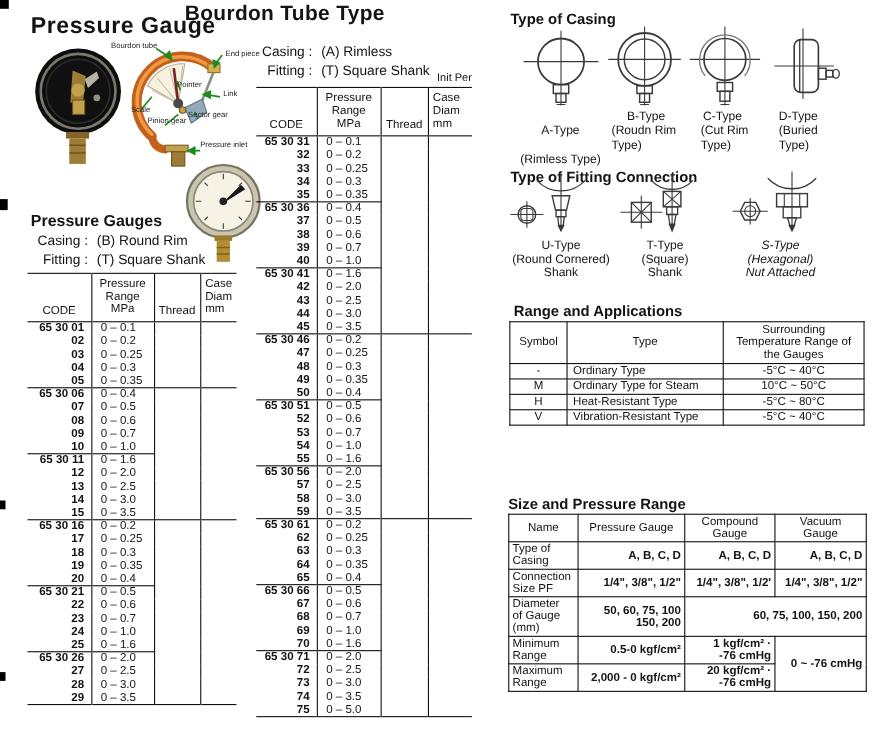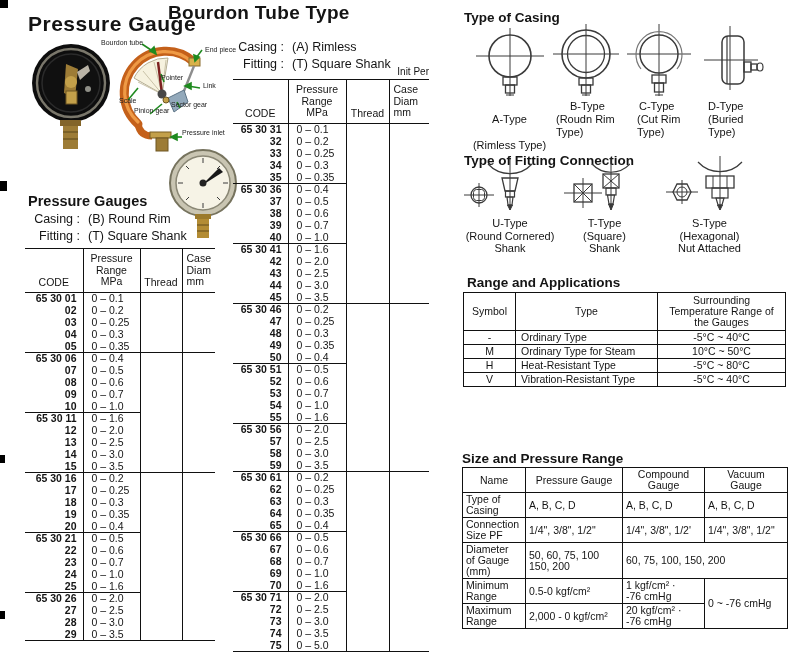--- a/index.html
+++ b/index.html
@@ -43,21 +43,21 @@
   table.grid th, table.grid td {
     border:1.2px solid #111; font-size:10.5px; line-height:11px;
     padding:1px 3px; font-weight:normal; }
   table.grid th { text-align:center; vertical-align:middle; }
   #apps-table td.sym { text-align:center; }
   #apps-table td.typ { text-align:left; padding-left:5px; }
   #apps-table td.tmp { text-align:center;margin-top:12px; }
   #apps-table thead th { height:38px; }
   #size-table th { height:24px; font-size:10.5px; }
   #size-table td.slabel { text-align:left; vertical-align:middle; }
-  #size-table td.sval { text-align:left; vertical-align:middle; }
+  #size-table td.sval { text-align:right; vertical-align:middle;font-weight:bold; }
 </style>
 </head>
 <body>
 
 <div class="abs scan-mark" style="left:0;top:0;width:8px;height:8px;"></div>
 <div class="abs scan-mark" style="left:0;top:181px;width:7px;height:10px;"></div>
 <div class="abs scan-mark" style="left:0;top:455px;width:5px;height:8px;"></div>
 <div class="abs scan-mark" style="left:0;top:611px;width:5px;height:8px;"></div>
 
 <div class="abs title-main" style="left:28px;top:12px;">Pressure Gauge</div>
@@ -630,21 +630,21 @@
 <div class="abs" style="left:460px;top:217px;width:100px;font-size:11px;line-height:12.5px;text-align:center;">
   <div>U-Type</div>
   <div>(Round Cornered)</div>
   <div>Shank</div>
 </div>
 <div class="abs" style="left:562px;top:217px;width:85px;font-size:11px;line-height:12.5px;text-align:center;">
   <div>T-Type</div>
   <div>(Square)</div>
   <div>Shank</div>
 </div>
-<div class="abs" style="left:662px;top:217px;width:95px;font-size:11px;line-height:12.5px;text-align:center;">
+<div class="abs" style="left:662px;top:217px;width:95px;font-size:11px;line-height:12.5px;text-align:center;font-style:italic;">
   <div>S-Type</div>
   <div>(Hexagonal)</div>
   <div>Nut Attached</div>
 </div>
 
 <div class="abs sec-h" style="left:467px;top:275px;">Range and Applications</div>
 <table class="grid abs" id="apps-table" style="left:463px;top:292px;width:322px;">
   <colgroup>
       <col style="width:52px">
       <col style="width:142px">

